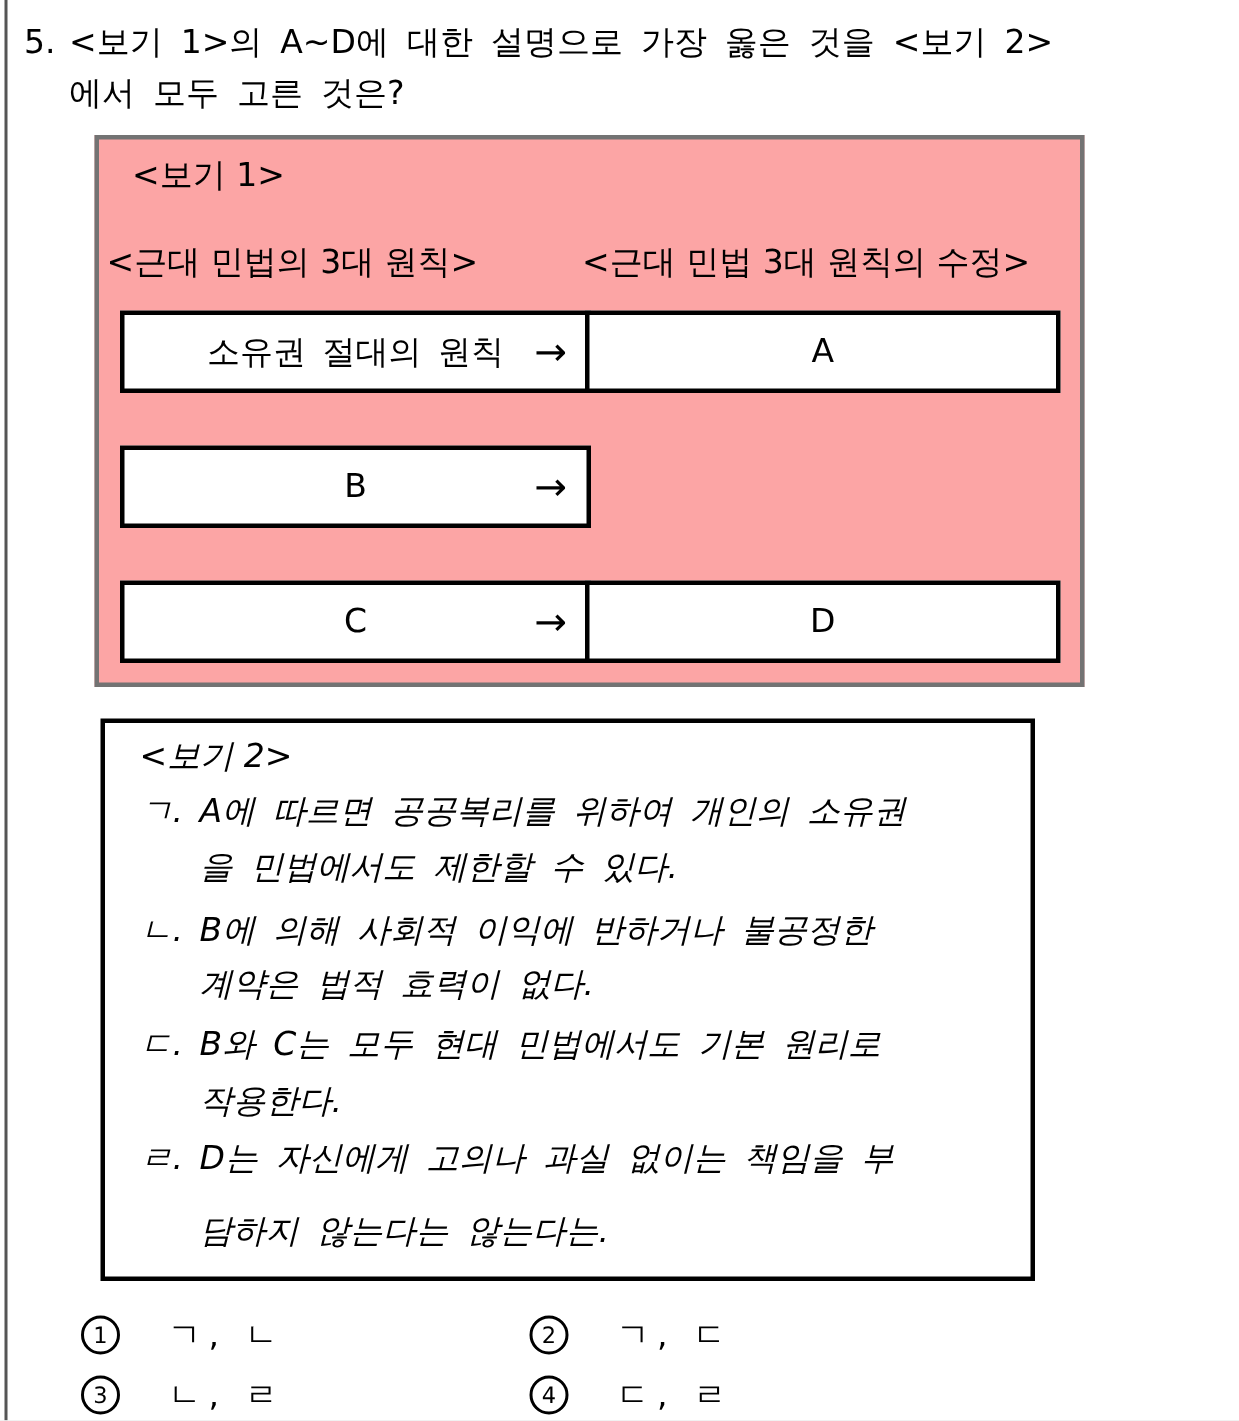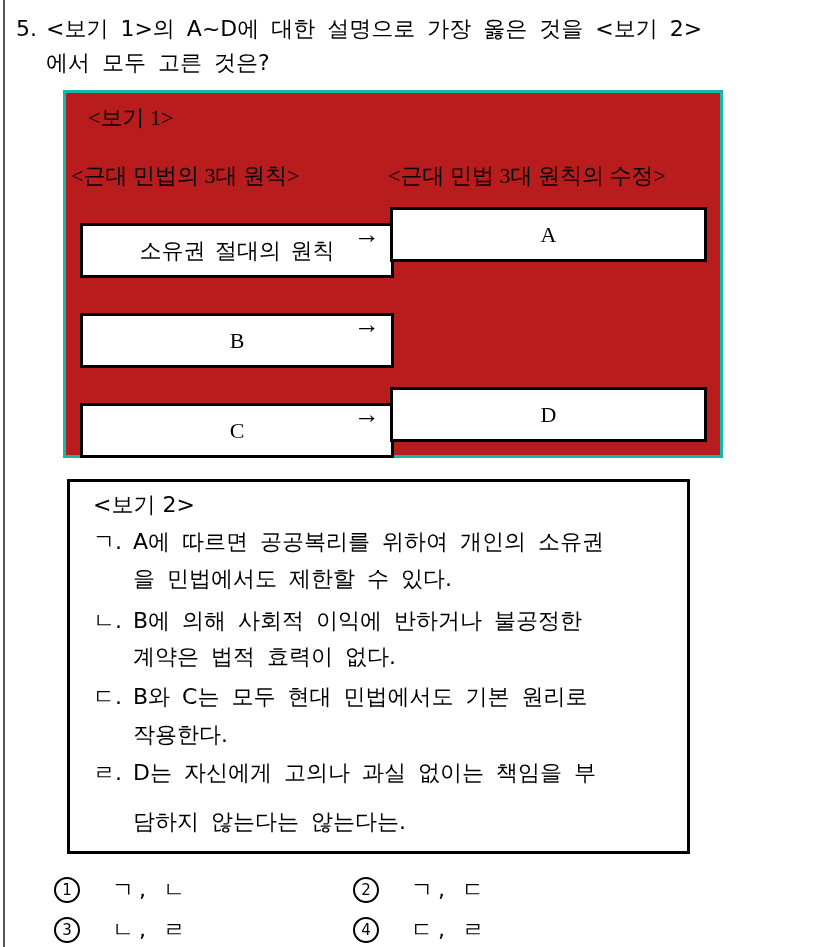--- a/index.html
+++ b/index.html
@@ -27,24 +27,23 @@
     line-height: 34px;
     word-spacing: 5px;
     white-space: nowrap;
   }
   .qnum { width: 22px; margin-right: 8px; }
   
   .box1 {
     position: absolute;
     left: 63px; top: 90px;
     width: 660px; height: 368px;
-    border: 3px solid #14b8a6;
+    border: 3px solid #737373;
     box-sizing: border-box;
-    background: #b91c1c;
-    font-family: Liberation Serif, serif;
+    background: #fca5a5;
   }
   .b1label {
     position: absolute;
     left: 22px; top: 12px;
     font-size: 22px; line-height: 26px;
   }
   .hdr {
     position: absolute;
     top: 70px;
     font-size: 22px; line-height: 26px;
@@ -58,37 +57,38 @@
     border: 3px solid #000;
     box-sizing: border-box;
     display: flex;
     align-items: center;
     justify-content: center;
     font-size: 22px;
     word-spacing: 4px;
     white-space: nowrap;
     background: #fff;
   }
-  .cellL { left: 14px;  width: 314px; margin-top: 16px; }
+  .cellL { left: 14px;  width: 314px; }
   .cellR { left: 324px; width: 317px; }
   .row0 { top: 114px; } .row1 { top: 204px; } .row2 { top: 294px; }
   .arr {
     position: absolute;
     left: 284px; width: 34px; height: 55px;
     display: flex; align-items: center; justify-content: center;
     font-size: 26px;
   }
   
   .box2 {
     position: absolute;
     left: 67px; top: 479px;
     width: 623px; height: 375px;
     border: 3px solid #000;
     box-sizing: border-box;
     background: #fff;
+    font-style: italic;
   }
   .b2label {
     position: absolute;
     left: 23px; top: 10px;
     font-size: 22px; line-height: 26px;
   }
   .ln {
     position: absolute;
     font-size: 22px;
     line-height: 28px;

